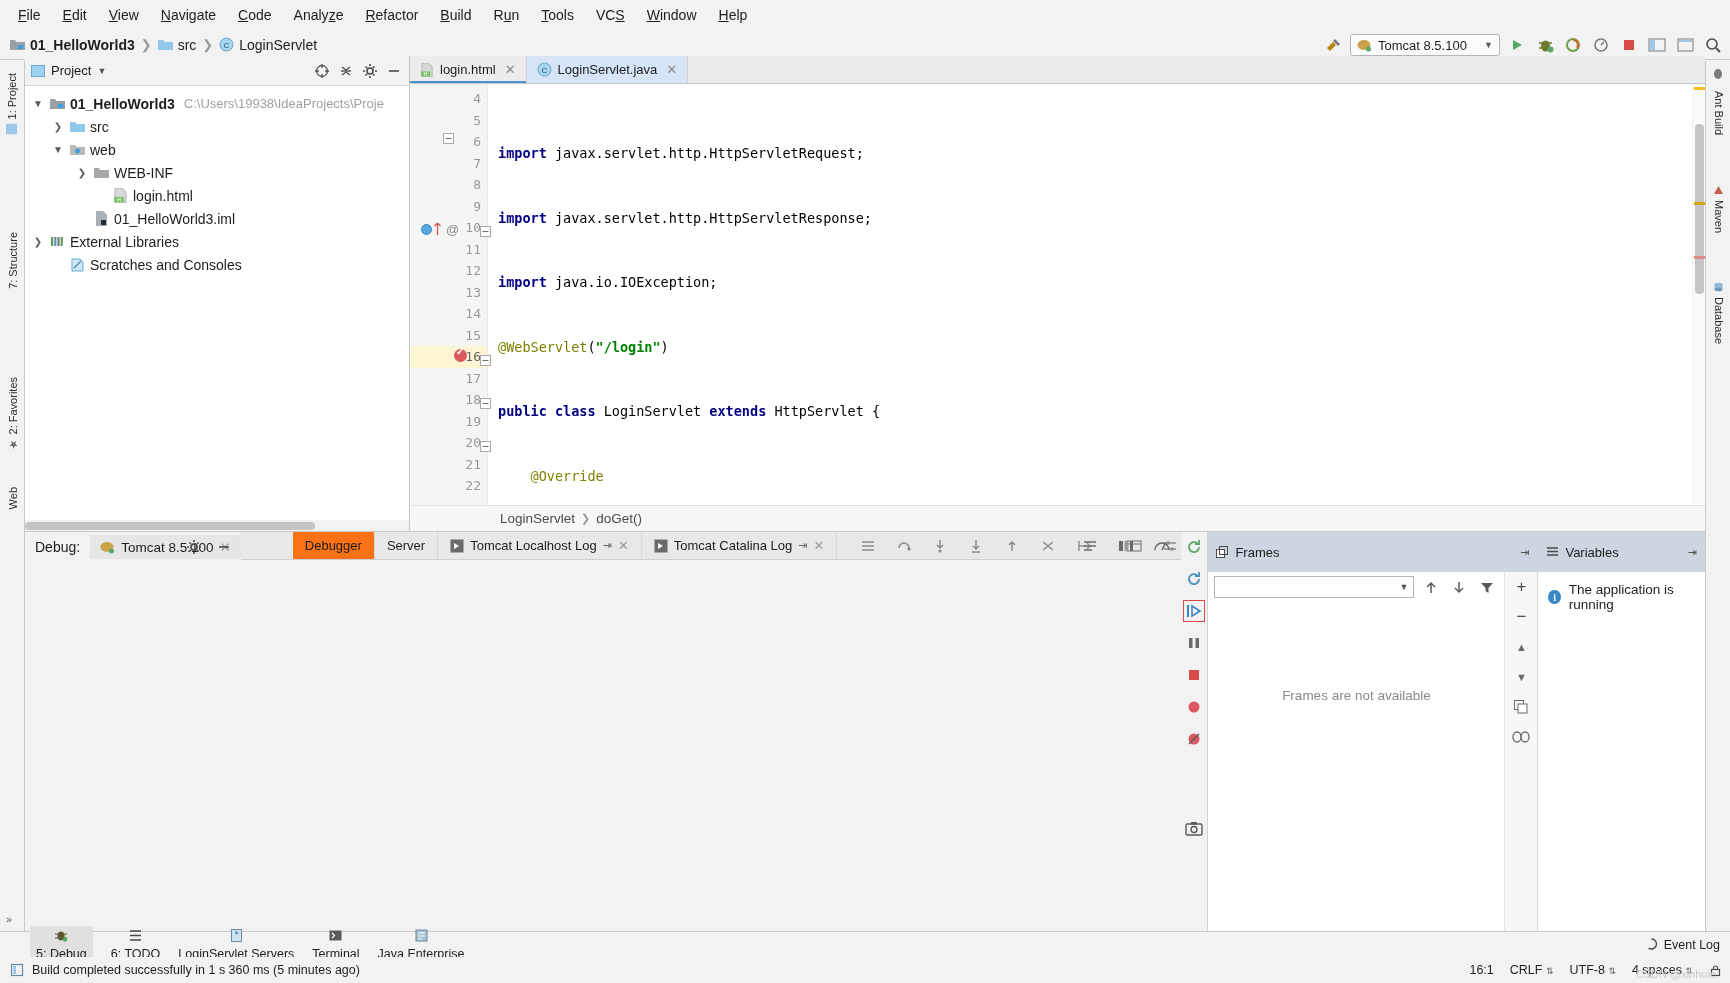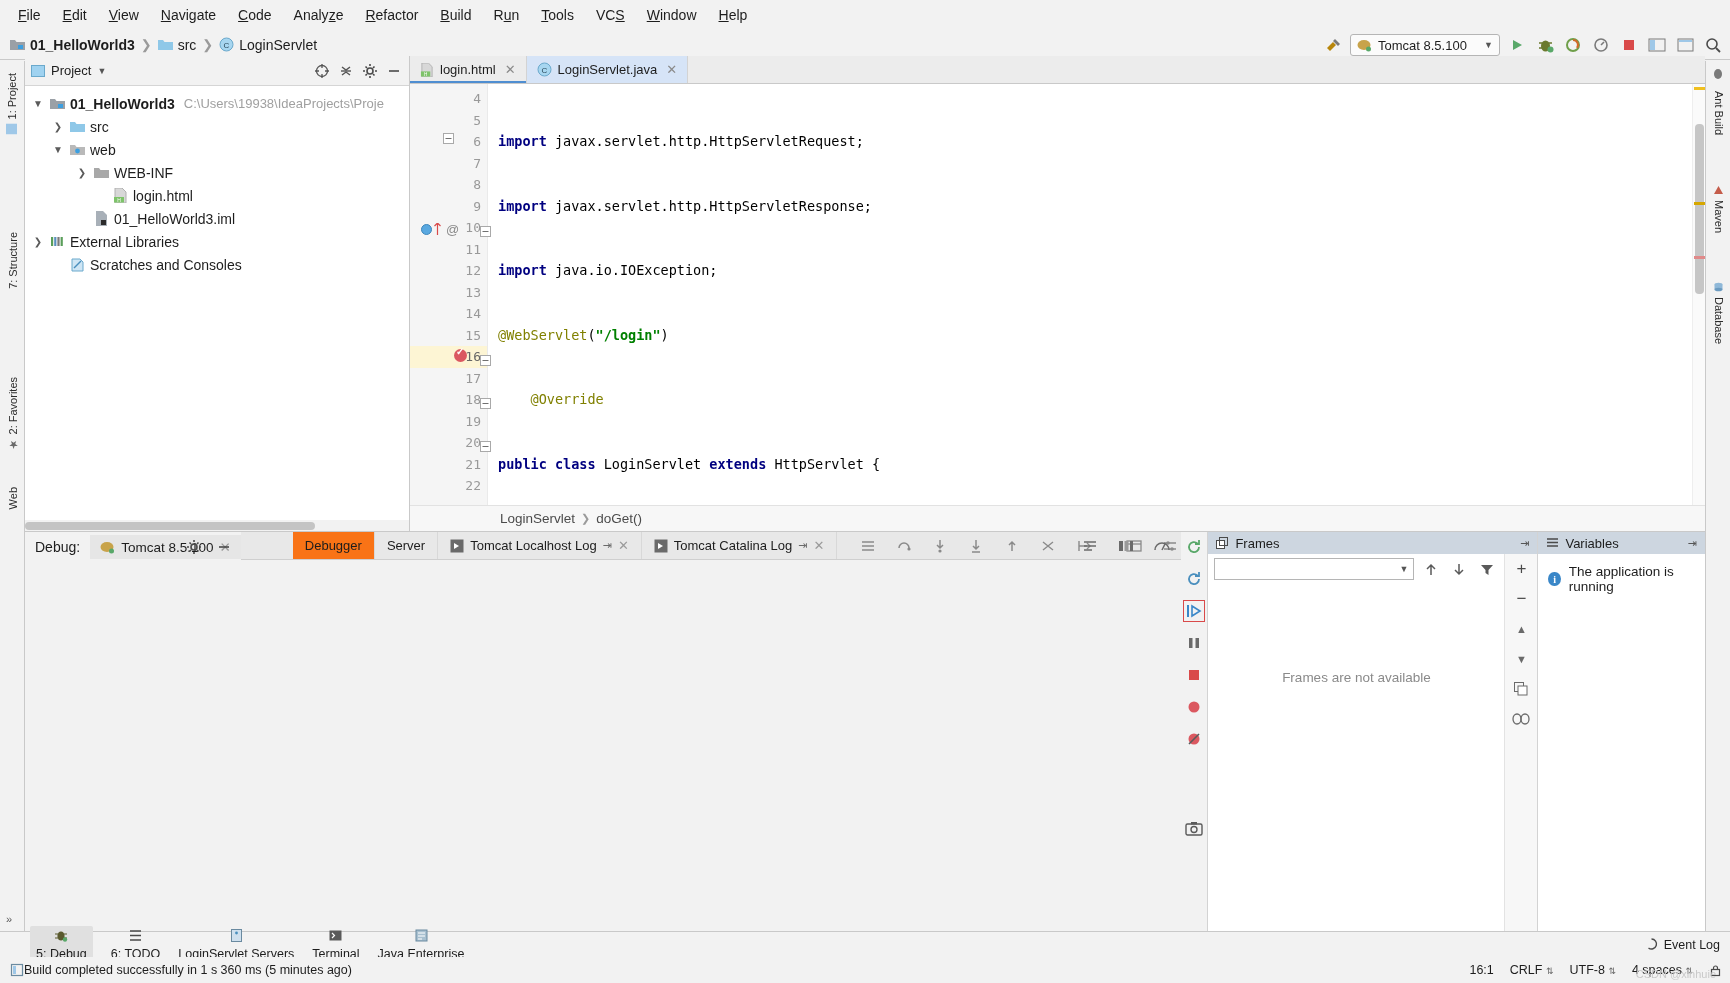--- a/index.html
+++ b/index.html
@@ -121,21 +121,21 @@
   .tab .close { color: #8a8a8a; font-size: 13px; margin-left: 3px; }
   .tab-underline-html { box-shadow: inset 0 -2px 0 #4f8ed1; }
 
   .code-wrap { flex: 1; display: flex; position: relative; overflow: hidden; background: #fff; }
   .gutter {
     width: 78px; background: #f5f5f5; border-right: 1px solid #eaeaea;
     position: relative; flex: none;
   }
   .code-lines {
     flex: 1; position: relative; font-family: "DejaVu Sans Mono", monospace;
-    font-size: 13.5px; line-height: 21.5px; padding-top: 4px; overflow: hidden;
+    font-size: 13.5px; line-height: 21.5px; padding-top: 16px; overflow: hidden;
     white-space: pre;
   }
   .gline {
     height: 21.5px; line-height: 21.5px; text-align: right;
     padding-right: 6px; color: #999999; font-family: "DejaVu Sans Mono", monospace;
     font-size: 13px; position: relative;
   }
   .gline.cur { background: #fdf5d4; color: #666; }
   .gutter-inner { padding-top: 4px; }
   .cline { height: 21.5px; padding-left: 10px; }
@@ -217,21 +217,21 @@
     display: flex; flex-direction: column; align-items: center; padding-top: 4px; gap: 10px;
   }
   .dbtn {
     width: 22px; height: 22px; display: flex; align-items: center;
     justify-content: center; cursor: default;
   }
   .dbtn.sel { border: 1px solid #d94a4a; }
 
   .frames-pane { width: 330px; border-right: 1px solid #d3d3d3; display: flex; flex-direction: column; }
   .pane-title {
-    height: 22px; background: #cdd6e0; display: flex; align-items: center;
+    height: 40px; background: #cdd6e0; display: flex; align-items: center;
     gap: 6px; padding: 0 8px; font-size: 13px; position: relative;
   }
   .pane-title .pin { position: absolute; right: 8px; color: #555; font-size: 11px; }
   .frames-toolbar {
     height: 30px; display: flex; align-items: center; gap: 6px;
     padding: 4px 6px; background: #fff;
   }
   .thread-select {
     flex: 1; height: 22px; border: 1px solid #b5b5b5; background: #fff;
     display: flex; align-items: center; justify-content: flex-end;
@@ -263,21 +263,21 @@
     font-size: 12.5px;
   }
   .twb-item { display: flex; align-items: center; gap: 5px; cursor: default; flex-direction: column; }
   .twb-item.active { background: #e0e0e0; padding: 3px 6px; border-radius: 2px; }
   .toolwin-bar-right {
     position: absolute; right: 10px; display: flex; align-items: center; gap: 6px;
   }
   .statusbar {
     position: absolute; left: 0; right: 0; bottom: 0; height: 26px;
     background: #f2f2f2; display: flex; align-items: center;
-    padding-left: 10px; font-size: 12.5px; color: #1d1d1d;
+    padding-left: 10px; gap: 8px; font-size: 12.5px; color: #1d1d1d;
   }
   .status-right {
     position: absolute; right: 8px; display: flex; align-items: center;
     gap: 16px; font-size: 12.5px;
   }
   .watermark {
     position: absolute; right: 14px; bottom: 3px; color: #c9c9c9;
     font-size: 11px; pointer-events: none;
   }
   svg { display: block; }
@@ -690,22 +690,22 @@
               <path d="M2.5 5.5h6" stroke="#707070"></path>
             </svg>
         </div>
       </div>
 
       <div class="code-lines">
         <div class="cline"><span class="kw">import</span> <span class="plain">javax.servlet.http.HttpServletRequest;</span></div>
         <div class="cline"><span class="kw">import</span> <span class="plain">javax.servlet.http.HttpServletResponse;</span></div>
         <div class="cline"><span class="kw">import</span> <span class="plain">java.io.IOException;</span></div>
         <div class="cline"><span class="ann">@WebServlet</span><span class="plain">(</span><span class="str">"/login"</span><span class="plain">)</span></div>
+        <div class="cline"><span class="kw">public class</span> <span class="plain">LoginServlet </span><span class="kw">extends</span> <span class="plain">HttpServlet {</span></div>
         <div class="cline">    <span class="ann">@Override</span></div>
-        <div class="cline"><span class="kw">public class</span> <span class="plain">LoginServlet </span><span class="kw">extends</span> <span class="plain">HttpServlet {</span></div>
         
         
         
         
         
         
         
         
         
         

